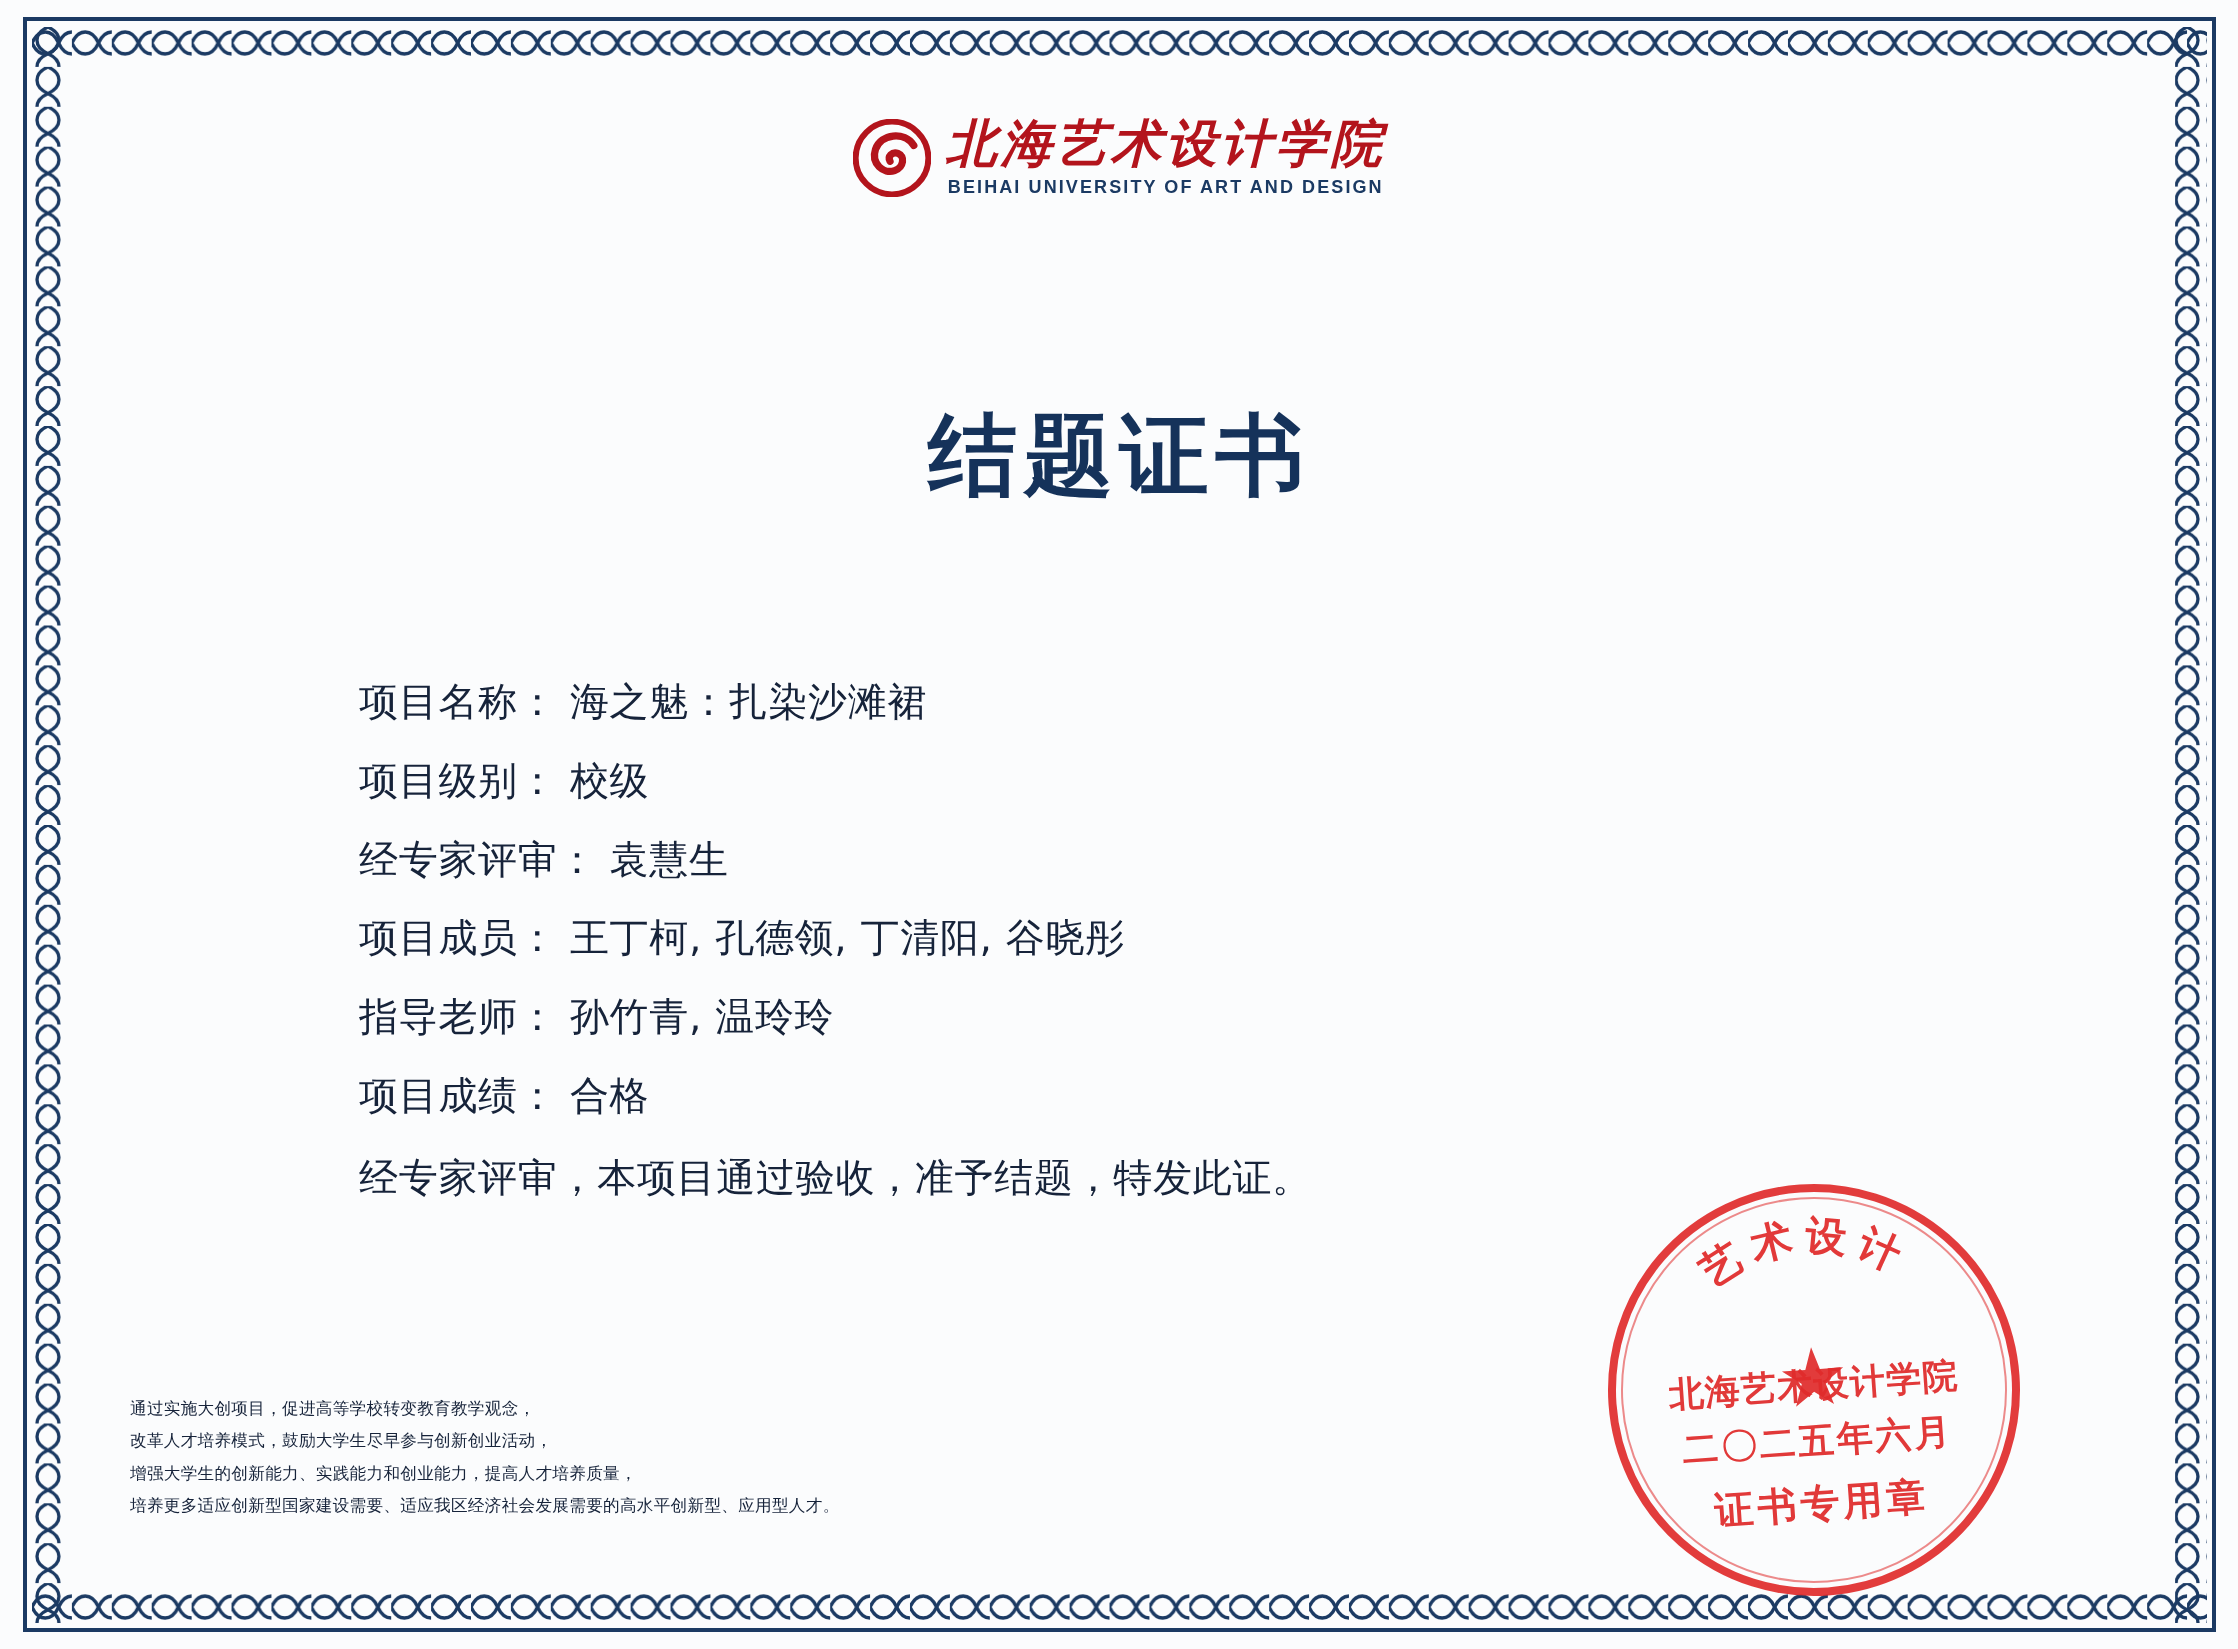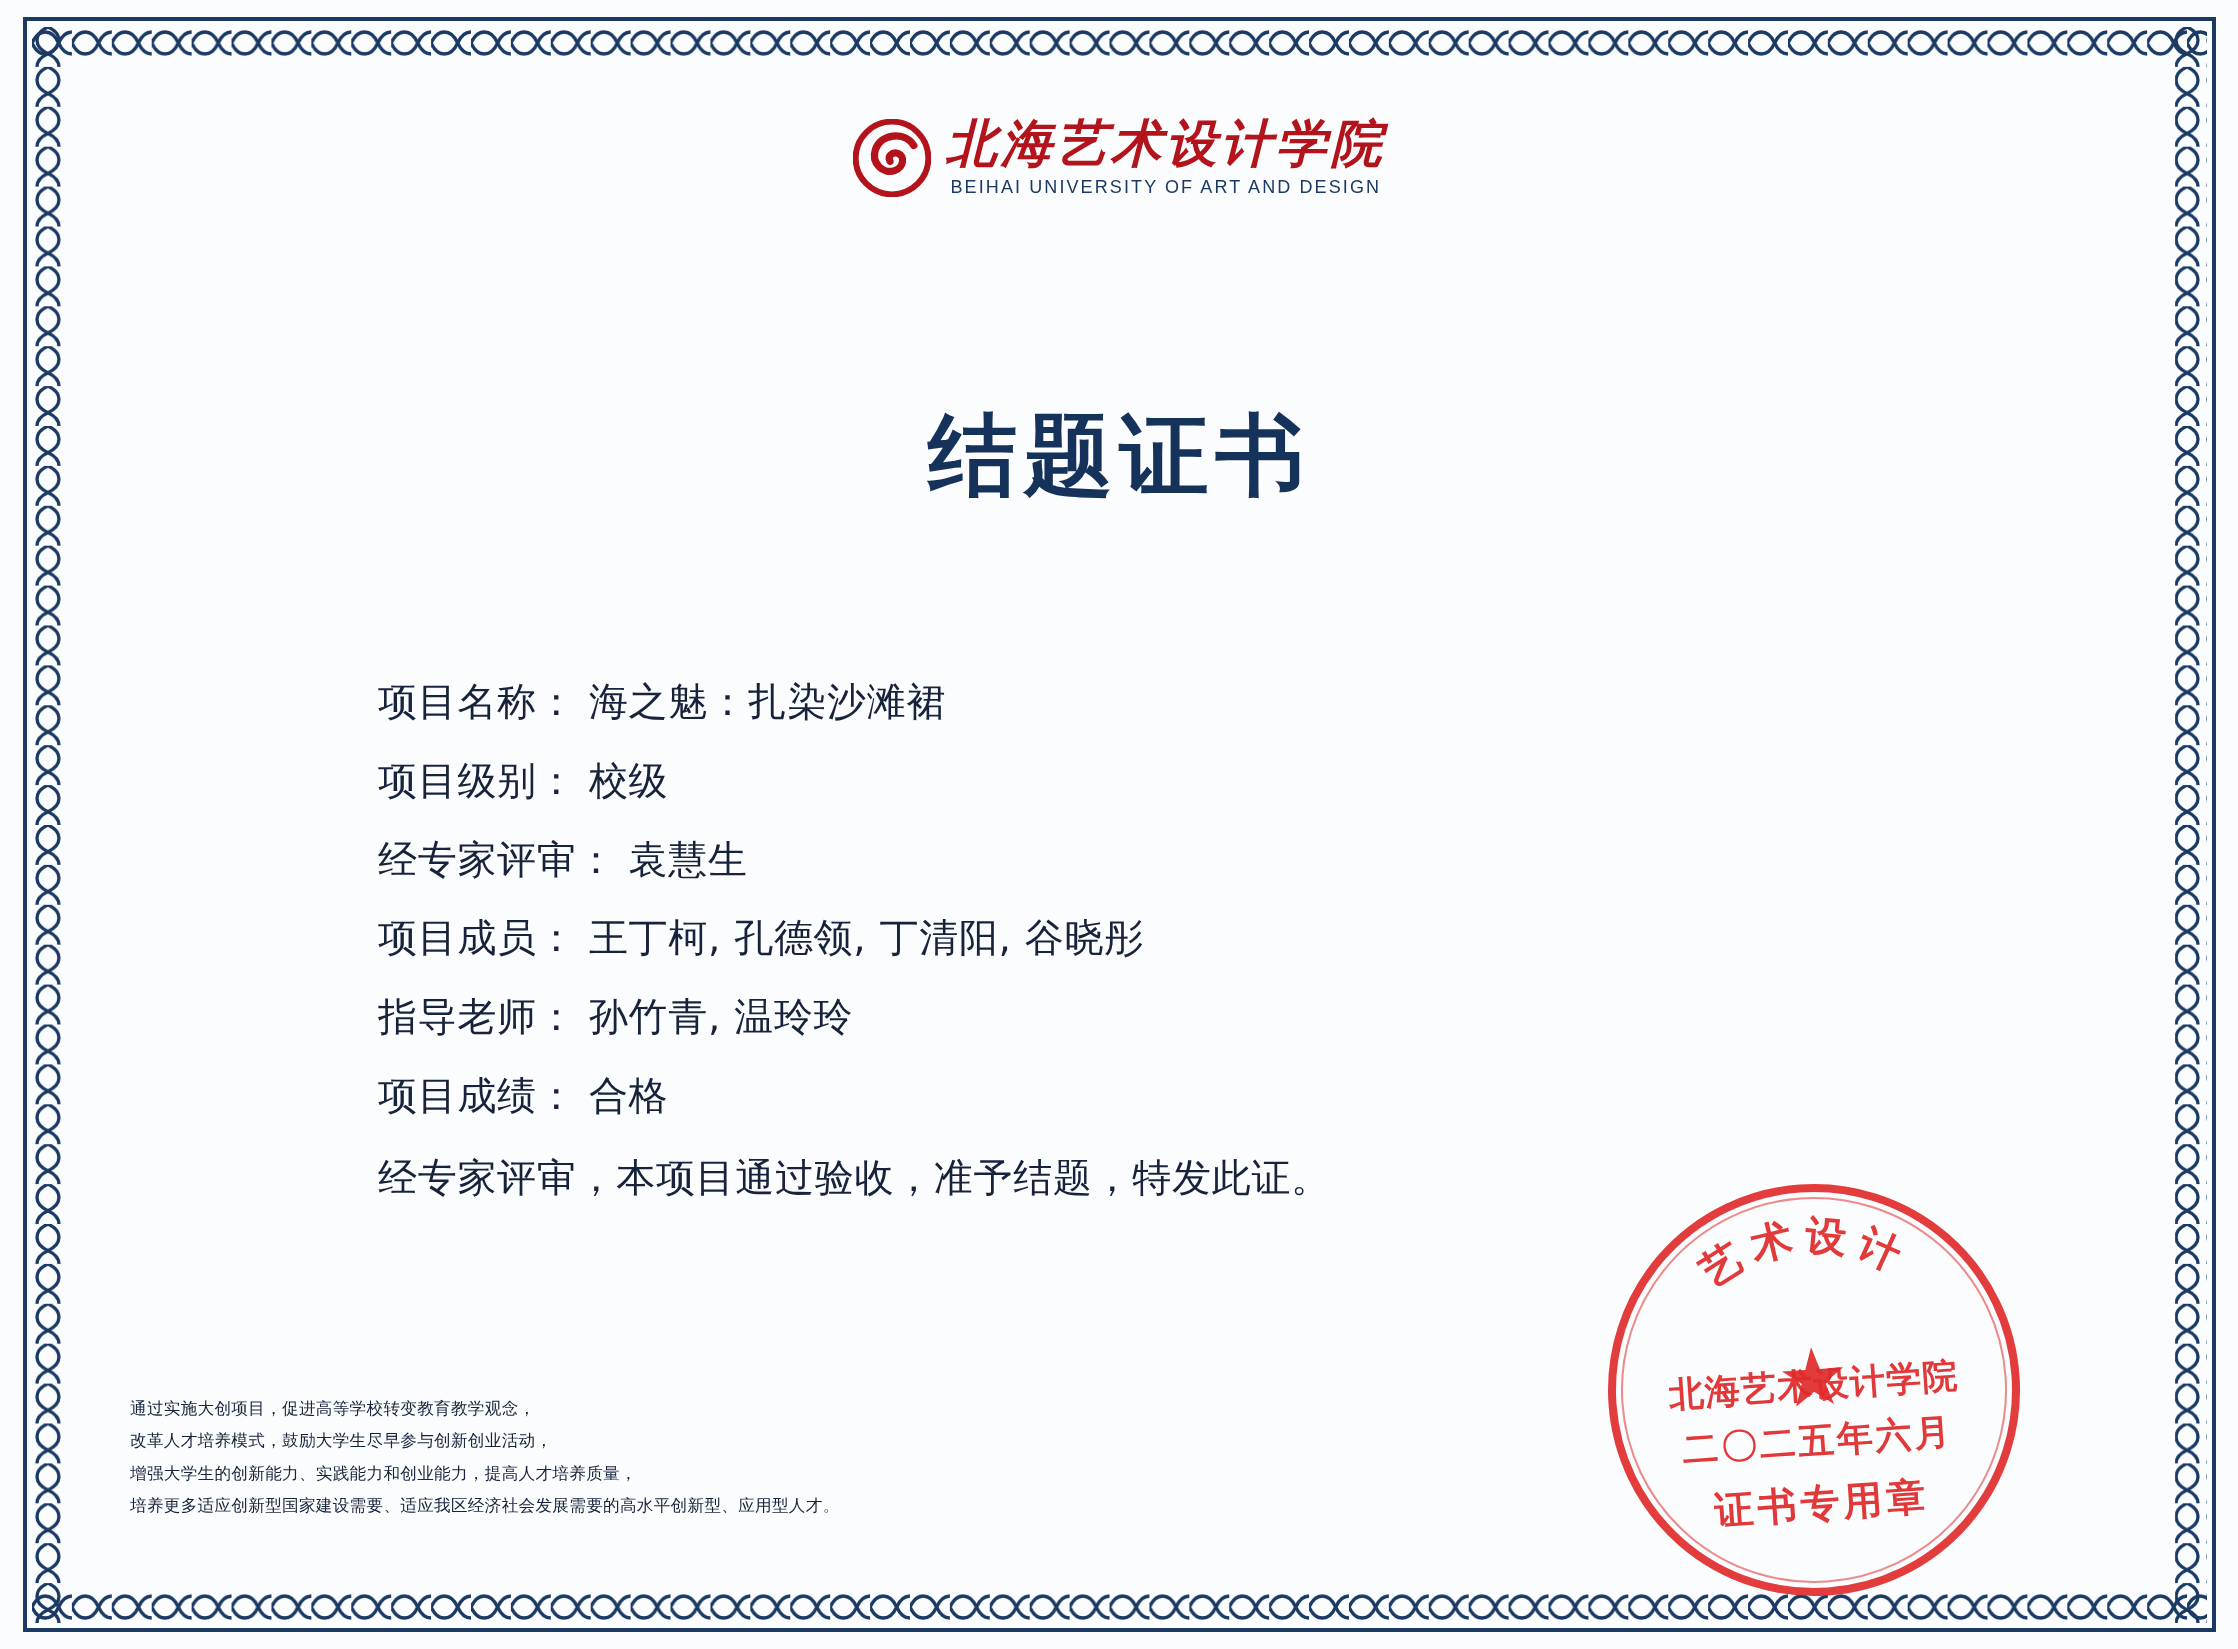--- a/index.html
+++ b/index.html
@@ -71,21 +71,21 @@
     color: #b3141c;
     letter-spacing: 4px;
     font-style: italic;
     line-height: 1;
   }
   .logo-en {
     margin-top: 8px;
     font-size: 18px;
     color: #1b3a63;
     letter-spacing: 2.1px;
-    font-weight: normal;
+    font-weight: bold;
     text-align: center;
   }
   .logo-textwrap {
     display: flex;
     flex-direction: column;
     align-items: center;
   }
 
   
   .title-main {
@@ -111,21 +111,21 @@
     font-weight: bold;
     font-size: 89px;
     color: #15325a;
     letter-spacing: 6.7px;
     line-height: 1.1;
   }
 
   
   .fields {
     position: absolute;
-    left: 378px;
+    left: 359px;
     top: 678px;
     width: 1530px;
   }
   .field-row {
     font-family: "DejaVu Sans", sans-serif;
     font-size: 39px;
     color: #16233a;
     margin-bottom: 30px;
     line-height: 1.25;
     white-space: nowrap;

